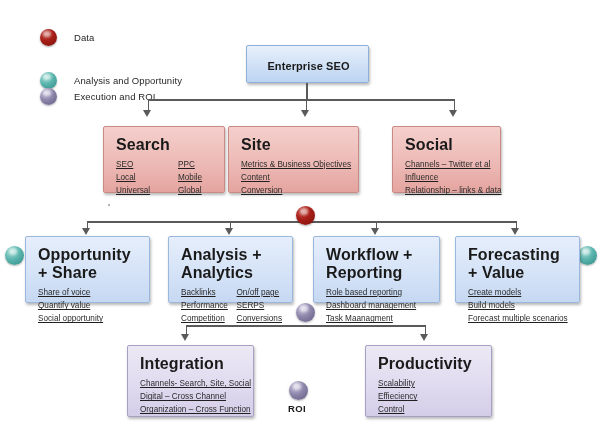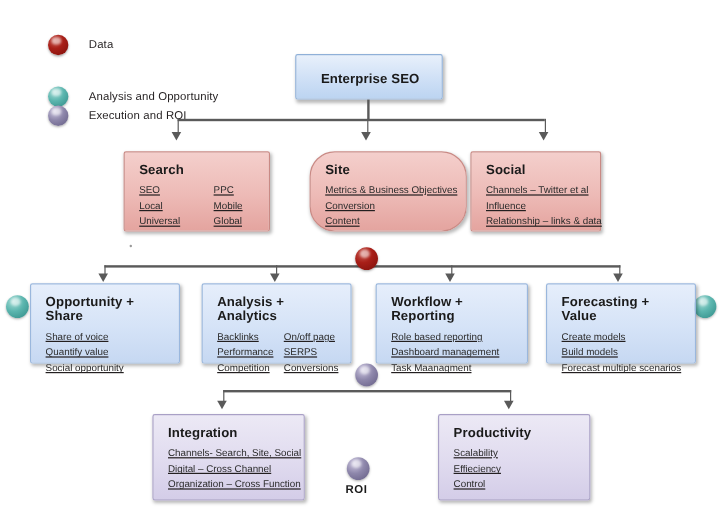--- a/index.html
+++ b/index.html
@@ -24,21 +24,21 @@
   .sph-red{background:radial-gradient(circle at 34% 27%, #c95b52 0%, #a81f18 42%, #7d0f0a 100%);
            box-shadow:0 1px 2px rgba(0,0,0,.35);}
   .sph-teal{background:radial-gradient(circle at 34% 27%, #a9ded8 0%, #5bb5ae 45%, #2f8a85 100%);
            box-shadow:0 1px 2px rgba(0,0,0,.3);}
   .sph-purple{background:radial-gradient(circle at 34% 27%, #cfc9e2 0%, #8e87ab 45%, #625b82 100%);
            box-shadow:0 1px 2px rgba(0,0,0,.3);}
 
   
   .box{position:absolute;box-sizing:border-box;border-radius:2px;padding:9px 10px 6px 12px;
        box-shadow:1px 2px 3px rgba(0,0,0,.28);}
-  .box .title{font-weight:bold;font-size:11px;color:#1a1a1a;margin-bottom:4px;letter-spacing:.1px;}
+  .box .title{font-weight:bold;font-size:16px;color:#1a1a1a;margin-bottom:4px;letter-spacing:.1px;}
   .box .line{font-size:8.2px;color:#2b2b2b;line-height:13.2px;white-space:nowrap;}
   .cols{display:flex;}
   .cols .col{display:flex;flex-direction:column;text-decoration:underline;}
 
   .box-root{
     background:linear-gradient(180deg,#e8f0fb 0%, #cfe0f6 55%, #bcd4f1 100%);
     border:1px solid #8fb0d8;
     display:flex;align-items:center;justify-content:center;
   }
   .box-root .title{margin:0;font-size:11px;}
@@ -107,27 +107,27 @@
         <span class="line">Universal</span>
       </div>
       <div class="col">
         <span class="line">PPC</span>
         <span class="line">Mobile</span>
         <span class="line">Global</span>
       </div>
     </div>
   </div>
 
-  <div class="box box-red" style="left:258px;top:126px;width:131px;height:67px;border-radius:21px;">
+  <div class="box box-red" style="left:228px;top:126px;width:131px;height:67px;">
     <div class="title">Site</div>
     <div class="cols">
       <div class="col">
         <span class="line">Metrics &amp; Business Objectives</span>
+        <span class="line">Content</span>
         <span class="line">Conversion</span>
-        <span class="line">Content</span>
       </div>
     </div>
   </div>
 
   <div class="box box-red" style="left:392px;top:126px;width:109px;height:67px;">
     <div class="title">Social</div>
     <div class="cols">
       <div class="col">
         <span class="line">Channels – Twitter et al</span>
         <span class="line">Influence</span>

